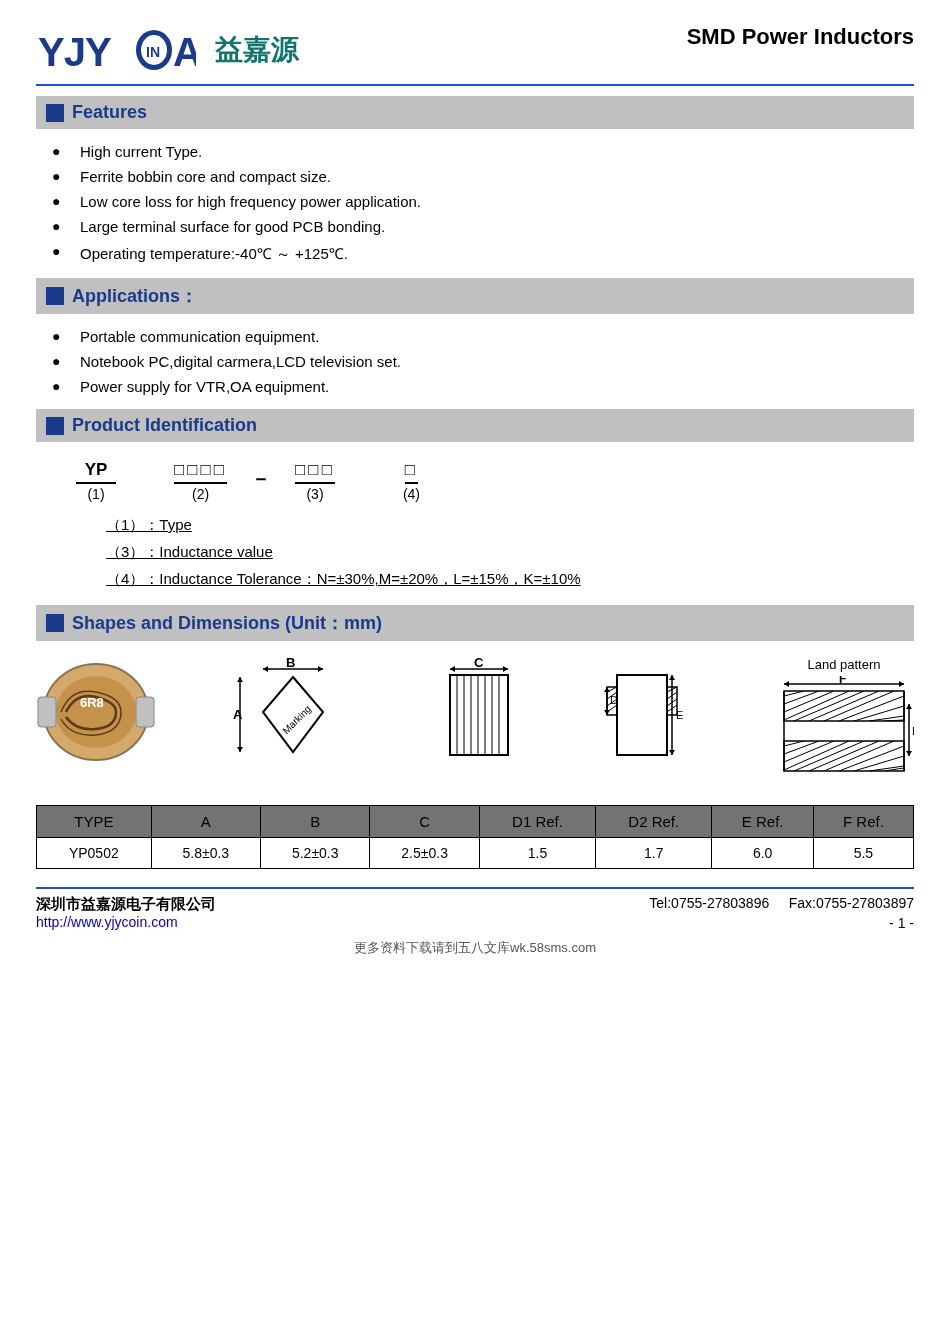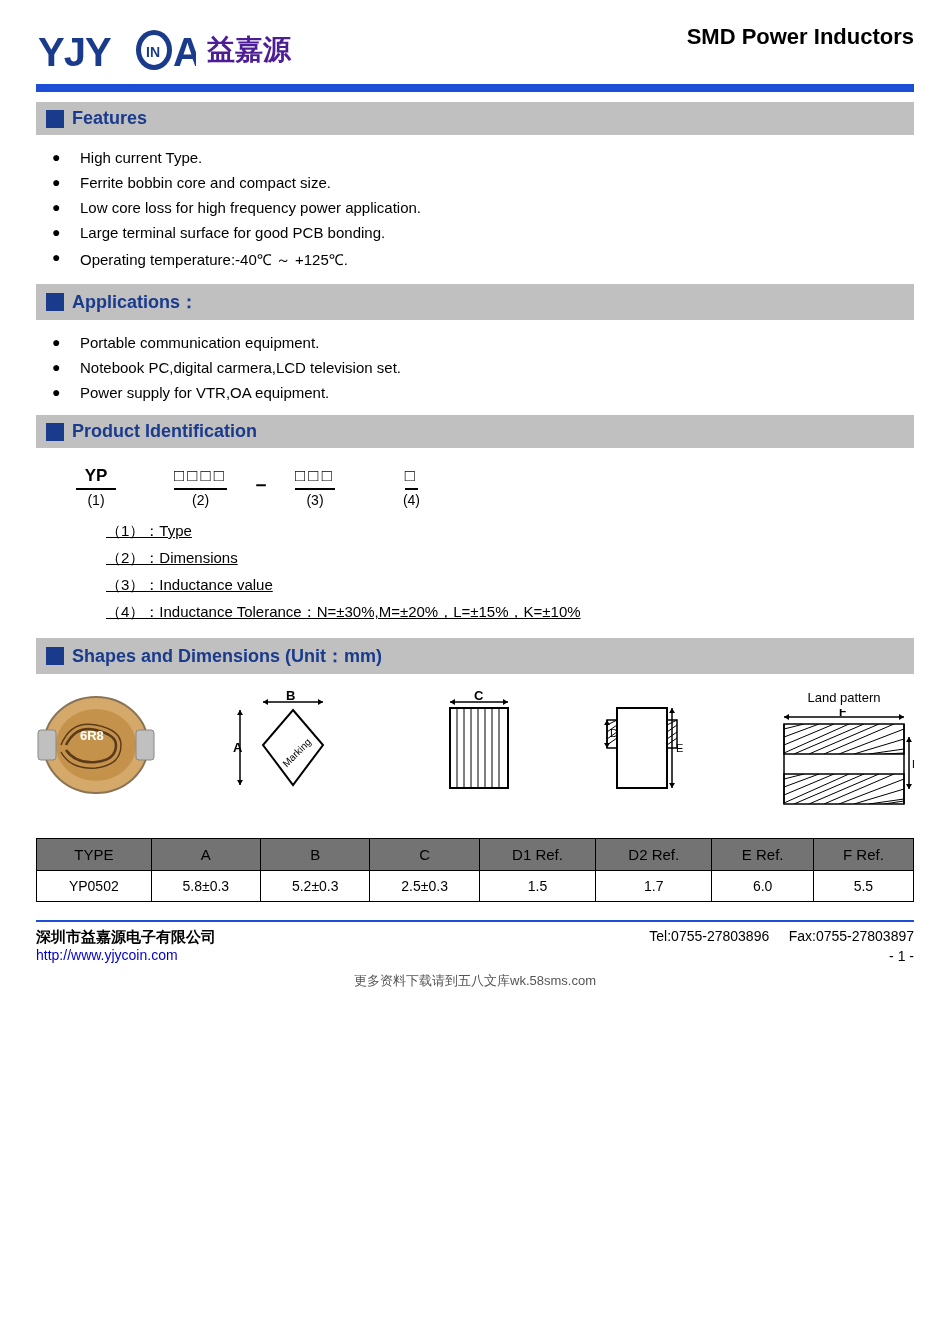--- a/index.html
+++ b/index.html
@@ -20,21 +20,21 @@
       position: relative;
     }
 
     
     .header {
       display: flex;
       justify-content: space-between;
       align-items: flex-start;
       margin-bottom: 10px;
       padding-bottom: 8px;
-      border-bottom: 8px solid #1d4ed8;
+      border-bottom: 2px solid #1d4ed8;
     }
     .logo-area {
       display: flex;
       align-items: center;
       gap: 8px;
     }
     .title-area {
       text-align: right;
     }
     .title-area h1 {
@@ -206,21 +206,21 @@
       <svg width="160" height="52" viewBox="0 0 160 52">
 
         <text x="2" y="42" font-family="Arial Black, Arial" font-weight="900" font-size="40" fill="#1a3a8c" letter-spacing="-1">YJY</text>
 
         <ellipse cx="118" cy="26" rx="18" ry="20" fill="#1a3a8c"></ellipse>
         <ellipse cx="118" cy="26" rx="13" ry="15" fill="#fff"></ellipse>
         <text x="110" y="33" font-family="Arial" font-weight="bold" font-size="14" fill="#1a3a8c">IN</text>
 
         <text x="137" y="42" font-family="Arial Black, Arial" font-weight="900" font-size="40" fill="#1a3a8c">A</text>
       </svg>
-      <span style="font-size:28px;font-weight:bold;color:#4c1d95;margin-left:3px;">益嘉源</span>
+      <span style="font-size:28px;font-weight:bold;color:#0f766e;margin-left:11px;">益嘉源</span>
     </div>
     <div class="title-area">
       <h1>SMD Power Inductors</h1>
     </div>
   </div>
 
   <div class="section-header">
     <div class="blue-square"></div>
     <span class="section-title">Features</span>
   </div>
@@ -264,21 +264,20 @@
         <span class="pid-num">(3)</span>
       </div>
       <div style="padding-bottom:6px;font-size:18px;">&nbsp;&nbsp;&nbsp;&nbsp;</div>
       <div class="pid-part">
         <span class="pid-boxes">□</span>
         <span class="pid-num">(4)</span>
       </div>
     </div>
     <div class="pid-descriptions">
       <p>（1）：Type</p>
-      <p>（2）：Dimensions</p>
       <p>（3）：Inductance value</p>
       <p>（4）：Inductance Tolerance：N=±30%,M=±20%，L=±15%，K=±10%</p>
     </div>
   </div>
 
   <div class="section-header">
     <div class="blue-square"></div>
     <span class="section-title">Shapes and Dimensions (Unit：mm)</span>
   </div>
 

